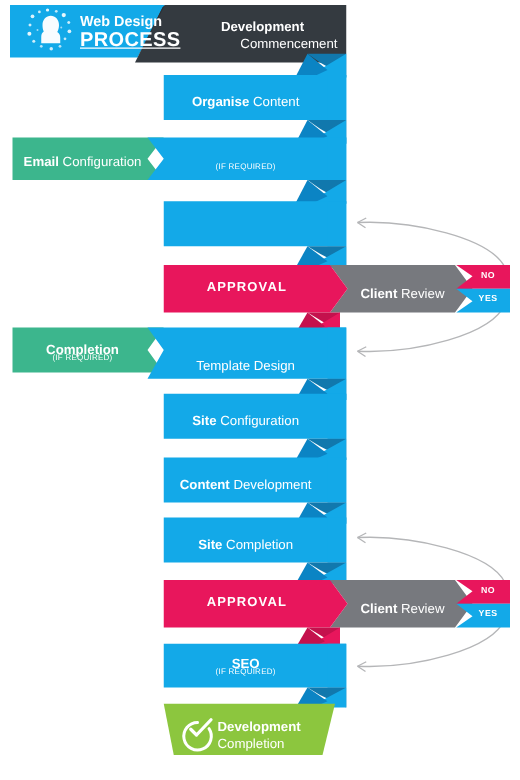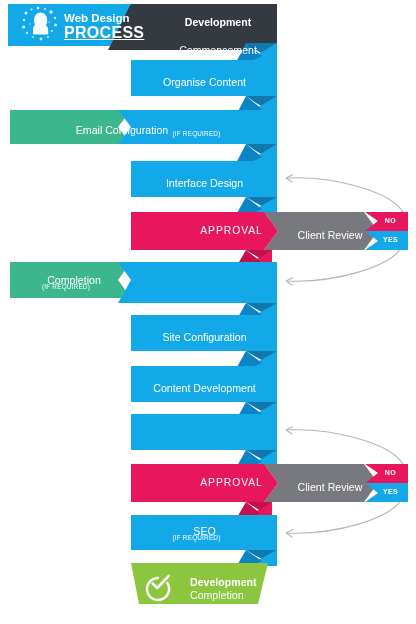--- a/index.html
+++ b/index.html
@@ -8,24 +8,24 @@
     font-family:"Liberation Sans","DejaVu Sans",sans-serif;
     -webkit-font-smoothing:antialiased;
   }
   #stage{position:absolute;left:0;top:0;width:416px;height:624px;}
   .layer{position:absolute;left:0;top:0;width:416px;height:624px;}
   svg{display:block;}
 
   
   .lbl{position:absolute;color:#ffffff;text-align:center;line-height:1.12;
        pointer-events:none;white-space:nowrap;}
-  .lbl b{font-weight:normal;}
-  .t-main{font-size:10.6px;margin-left:16px;}
+  .lbl b{font-weight:bold;}
+  .t-main{font-size:10.6px;}
   .t-sub{font-size:6.4px;letter-spacing:.2px;}
-  .t-appr{font-size:10.4px;font-weight:normal;letter-spacing:.9px;padding-left:34px;}
+  .t-appr{font-size:10.4px;font-weight:bold;letter-spacing:.9px;}
   .t-badge{font-size:7px;font-weight:bold;letter-spacing:.4px;}
   .t-logo1{font-size:11.5px;font-weight:bold;}
   .t-logo2{font-size:16px;font-weight:bold;letter-spacing:.3px;text-decoration:underline;}
   .thin{font-weight:normal;}
 </style>
 </head>
 <body>
 
 <div id="stage">
 
@@ -235,60 +235,63 @@
   </svg>
 
   <div class="layer">
 
     <div class="lbl t-logo1" style="left:64px;top:12px;text-align:center;">Web Design</div>
     <div class="lbl t-logo2" style="left:64px;top:24px;text-align:left;">PROCESS</div>
 
     <div class="lbl" style="left:150px;top:12px;width:120px;">
       <span class="t-main" style="font-weight:bold;">Development</span>
     </div>
-    <div class="lbl" style="left:150px;top:40px;width:120px;">
+    <div class="lbl" style="left:150px;top:25px;width:120px;text-align:right;">
       <span class="t-main thin">Commencement</span>
     </div>
 
     <div class="lbl" style="left:131px;top:72px;width:131px;">
       <span class="t-main"><b>Organise</b><span class="thin"> Content</span></span>
     </div>
 
     <div class="lbl t-sub" style="left:131px;top:130px;width:131px;">(IF REQUIRED)</div>
 
-    <div class="lbl" style="left:131px;top:173px;width:131px;">
-      <span class="t-main"><b>Interface</b><span class="thin"> Design</span></span>
-    </div>
 
     <div class="lbl t-appr" style="left:131px;top:225px;width:133px;">APPROVAL</div>
 
     <div class="lbl" style="left:278px;top:225px;width:88px;">
       <span class="t-main"><b>Client</b><span class="thin"> Review</span></span>
     </div>
     <div class="lbl t-badge" style="left:373px;top:217px;width:35px;">NO</div>
     <div class="lbl t-badge" style="left:373px;top:236px;width:35px;">YES</div>
 
-    <div class="lbl" style="left:10px;top:120px;width:112px;padding-left:48px;">
+    <div class="lbl" style="left:10px;top:120px;width:112px;">
       <span class="t-main"><b>Email</b><span class="thin"> Configuration</span></span>
     </div>
 
     <div class="lbl" style="left:10px;top:270px;width:112px;">
       <span class="t-main"><b>Completion</b></span>
     </div>
     <div class="lbl t-sub" style="left:10px;top:283px;width:112px;">(IF REQUIRED)</div>
 
+    <div class="lbl" style="left:131px;top:283px;width:131px;">
+      <span class="t-main thin">Template Design</span>
+    </div>
 
     <div class="lbl" style="left:131px;top:327px;width:131px;">
       <span class="t-main"><b>Site</b><span class="thin"> Configuration</span></span>
     </div>
 
     <div class="lbl" style="left:131px;top:378px;width:131px;">
       <span class="t-main"><b>Content</b><span class="thin"> Development</span></span>
     </div>
 
+    <div class="lbl" style="left:131px;top:426px;width:131px;">
+      <span class="t-main"><b>Site</b><span class="thin"> Completion</span></span>
+    </div>
 
     <div class="lbl t-appr" style="left:131px;top:477px;width:133px;">APPROVAL</div>
 
     <div class="lbl" style="left:278px;top:477px;width:88px;">
       <span class="t-main"><b>Client</b><span class="thin"> Review</span></span>
     </div>
     <div class="lbl t-badge" style="left:373px;top:469px;width:35px;">NO</div>
     <div class="lbl t-badge" style="left:373px;top:488px;width:35px;">YES</div>
 
     <div class="lbl" style="left:131px;top:521px;width:131px;">

